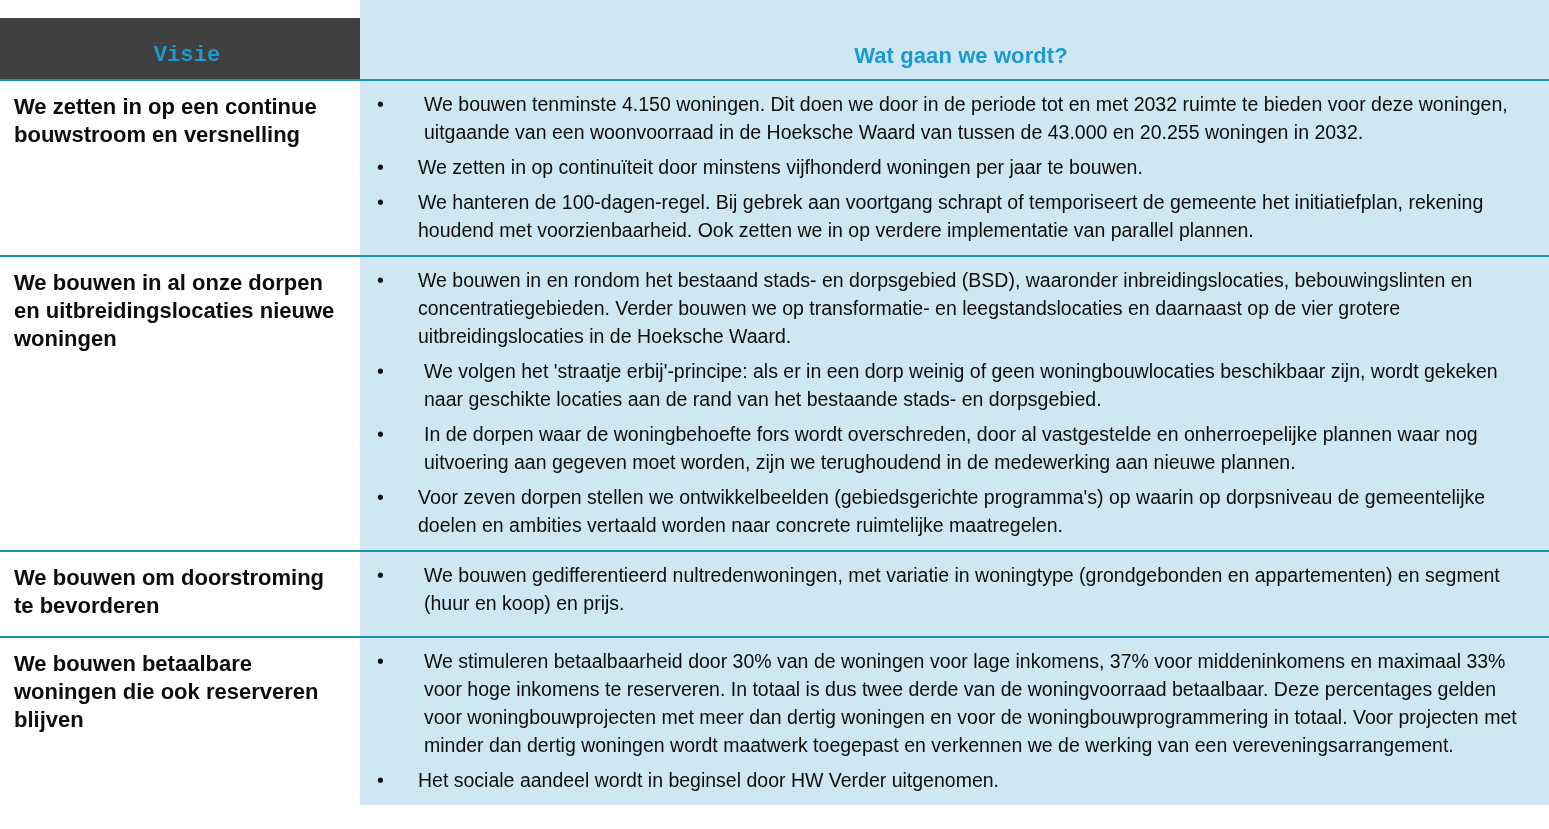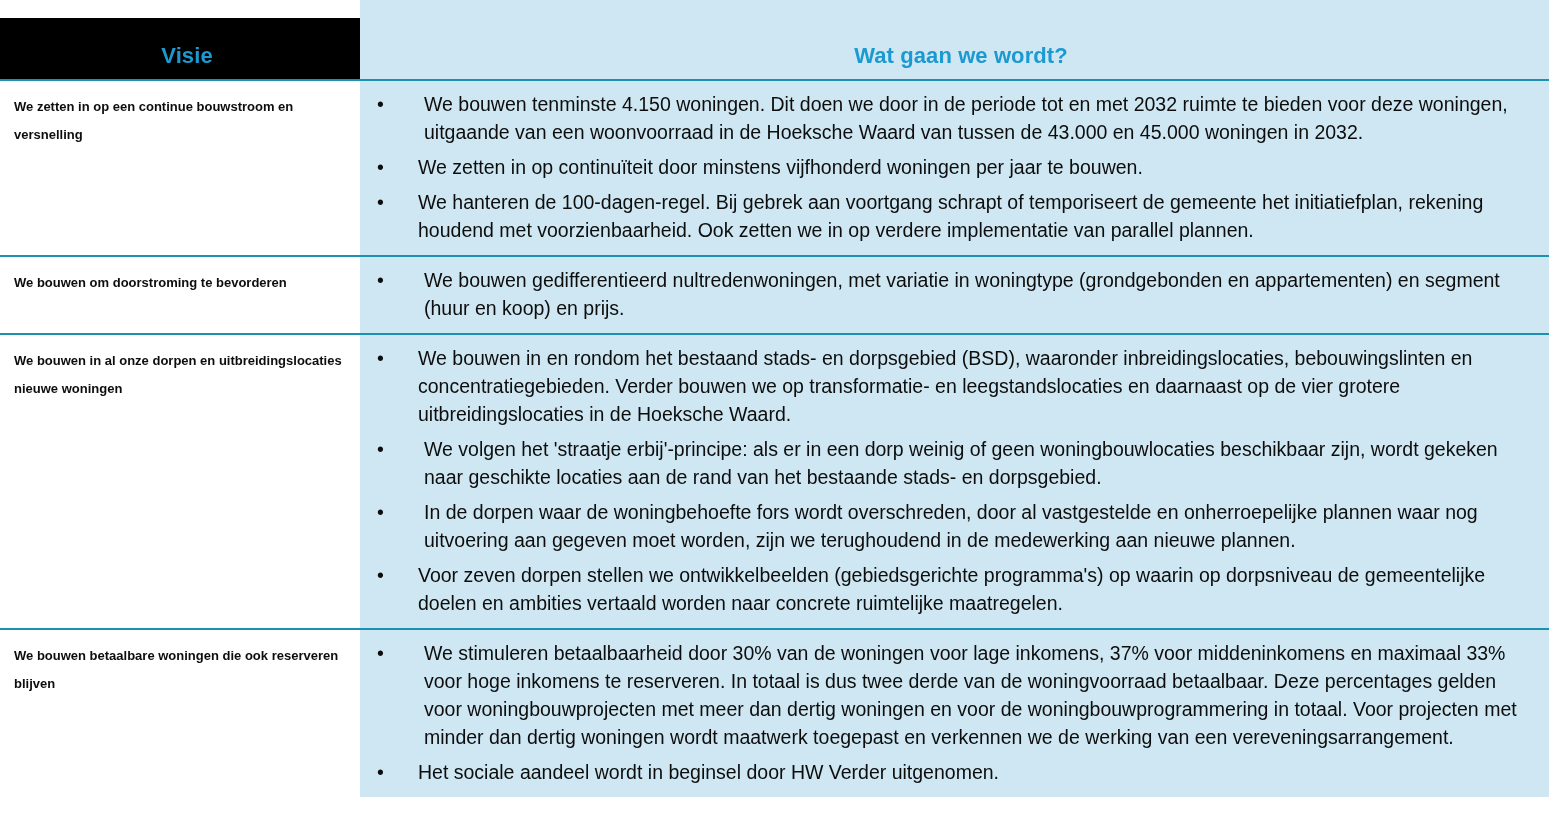--- a/index.html
+++ b/index.html
@@ -25,21 +25,22 @@
   col.col-vision { width: 360px; }
   col.col-actions { width: 1189px; }
 
   
   .head-cell {
     padding: 0;
     vertical-align: bottom;
     border-bottom: 2px solid #1a91b0;
   }
   .head-cell.vision-head {
-    background: #000000;
+    background: #404040;
+    font-family: Liberation Mono, monospace;
   }
   .head-cell.actions-head {
     background: #cee7f2;
   }
   .head-inner {
     font-size: 22px;
     font-weight: bold;
     color: #1b9ad1;
     letter-spacing: 0.1px;
     padding: 26px 0 11px 14px;
@@ -69,21 +70,21 @@
   }
 
   td.vision-cell {
     background: #ffffff;
   }
   td.actions-cell {
     background: #cee7f2;
   }
 
   .vision-title {
-    font-size: 13px;
+    font-size: 22px;
     font-weight: bold;
     line-height: 28px;
     color: #0d0d0d;
     padding: 12px 18px 16px 14px;
   }
 
   ul.bullets {
     list-style: none;
     margin: 0;
     padding: 9px 10px 11px 14px;
@@ -135,69 +136,69 @@
     </tr>
 
     <tr class="data-row">
       <td class="vision-cell">
         <div class="vision-title">We zetten in op een continue bouwstroom en versnelling</div>
       </td>
       <td class="actions-cell">
         <ul class="bullets">
           <li class="indent-more">
             <span class="bullet-dot">•</span>
-            <span>We bouwen tenminste 4.150 woningen. Dit doen we door in de periode tot en met 2032 ruimte te bieden voor deze woningen, uitgaande van een woonvoorraad in de Hoeksche Waard van tussen de 43.000 en 45.000 woningen in 2032.</span>
+            <span>We bouwen tenminste 4.150 woningen. Dit doen we door in de periode tot en met 2032 ruimte te bieden voor deze woningen, uitgaande van een woonvoorraad in de Hoeksche Waard van tussen de 43.000 en 20.255 woningen in 2032.</span>
           </li>
           <li>
             <span class="bullet-dot">•</span>
             <span>We zetten in op continuïteit door minstens vijfhonderd woningen per jaar te bouwen.</span>
           </li>
           <li>
             <span class="bullet-dot">•</span>
             <span>We hanteren de 100-dagen-regel. Bij gebrek aan voortgang schrapt of temporiseert de gemeente het initiatiefplan, rekening houdend met voorzienbaarheid. Ook zetten we in op verdere implementatie van parallel plannen.</span>
           </li>
         </ul>
       </td>
     </tr>
 
     <tr class="data-row">
       <td class="vision-cell">
+        <div class="vision-title">We bouwen in al onze dorpen en uitbreidingslocaties nieuwe woningen</div>
+      </td>
+      <td class="actions-cell">
+        <ul class="bullets">
+          <li>
+            <span class="bullet-dot">•</span>
+            <span>We bouwen in en rondom het bestaand stads- en dorpsgebied (BSD), waaronder inbreidingslocaties, bebouwingslinten en concentratiegebieden. Verder bouwen we op transformatie- en leegstandslocaties en daarnaast op de vier grotere uitbreidingslocaties in de Hoeksche Waard.</span>
+          </li>
+          <li class="indent-more">
+            <span class="bullet-dot">•</span>
+            <span>We volgen het 'straatje erbij'-principe: als er in een dorp weinig of geen woningbouwlocaties beschikbaar zijn, wordt gekeken naar geschikte locaties aan de rand van het bestaande stads- en dorpsgebied.</span>
+          </li>
+          <li class="indent-more">
+            <span class="bullet-dot">•</span>
+            <span>In de dorpen waar de woningbehoefte fors wordt overschreden, door al vastgestelde en onherroepelijke plannen waar nog uitvoering aan gegeven moet worden, zijn we terughoudend in de medewerking aan nieuwe plannen.</span>
+          </li>
+          <li>
+            <span class="bullet-dot">•</span>
+            <span>Voor zeven dorpen stellen we ontwikkelbeelden (gebiedsgerichte programma's) op waarin op dorpsniveau de gemeentelijke doelen en ambities vertaald worden naar concrete ruimtelijke maatregelen.</span>
+          </li>
+        </ul>
+      </td>
+    </tr>
+
+    <tr class="data-row">
+      <td class="vision-cell">
         <div class="vision-title">We bouwen om doorstroming te bevorderen</div>
       </td>
       <td class="actions-cell">
         <ul class="bullets">
           <li class="indent-more">
             <span class="bullet-dot">•</span>
             <span>We bouwen gedifferentieerd nultredenwoningen, met variatie in woningtype (grondgebonden en appartementen) en segment (huur en koop) en prijs.</span>
-          </li>
-        </ul>
-      </td>
-    </tr>
-
-    <tr class="data-row">
-      <td class="vision-cell">
-        <div class="vision-title">We bouwen in al onze dorpen en uitbreidingslocaties nieuwe woningen</div>
-      </td>
-      <td class="actions-cell">
-        <ul class="bullets">
-          <li>
-            <span class="bullet-dot">•</span>
-            <span>We bouwen in en rondom het bestaand stads- en dorpsgebied (BSD), waaronder inbreidingslocaties, bebouwingslinten en concentratiegebieden. Verder bouwen we op transformatie- en leegstandslocaties en daarnaast op de vier grotere uitbreidingslocaties in de Hoeksche Waard.</span>
-          </li>
-          <li class="indent-more">
-            <span class="bullet-dot">•</span>
-            <span>We volgen het 'straatje erbij'-principe: als er in een dorp weinig of geen woningbouwlocaties beschikbaar zijn, wordt gekeken naar geschikte locaties aan de rand van het bestaande stads- en dorpsgebied.</span>
-          </li>
-          <li class="indent-more">
-            <span class="bullet-dot">•</span>
-            <span>In de dorpen waar de woningbehoefte fors wordt overschreden, door al vastgestelde en onherroepelijke plannen waar nog uitvoering aan gegeven moet worden, zijn we terughoudend in de medewerking aan nieuwe plannen.</span>
-          </li>
-          <li>
-            <span class="bullet-dot">•</span>
-            <span>Voor zeven dorpen stellen we ontwikkelbeelden (gebiedsgerichte programma's) op waarin op dorpsniveau de gemeentelijke doelen en ambities vertaald worden naar concrete ruimtelijke maatregelen.</span>
           </li>
         </ul>
       </td>
     </tr>
 
     <tr class="data-row last">
       <td class="vision-cell">
         <div class="vision-title">We bouwen betaalbare woningen die ook reserveren blijven</div>
       </td>
       <td class="actions-cell">

